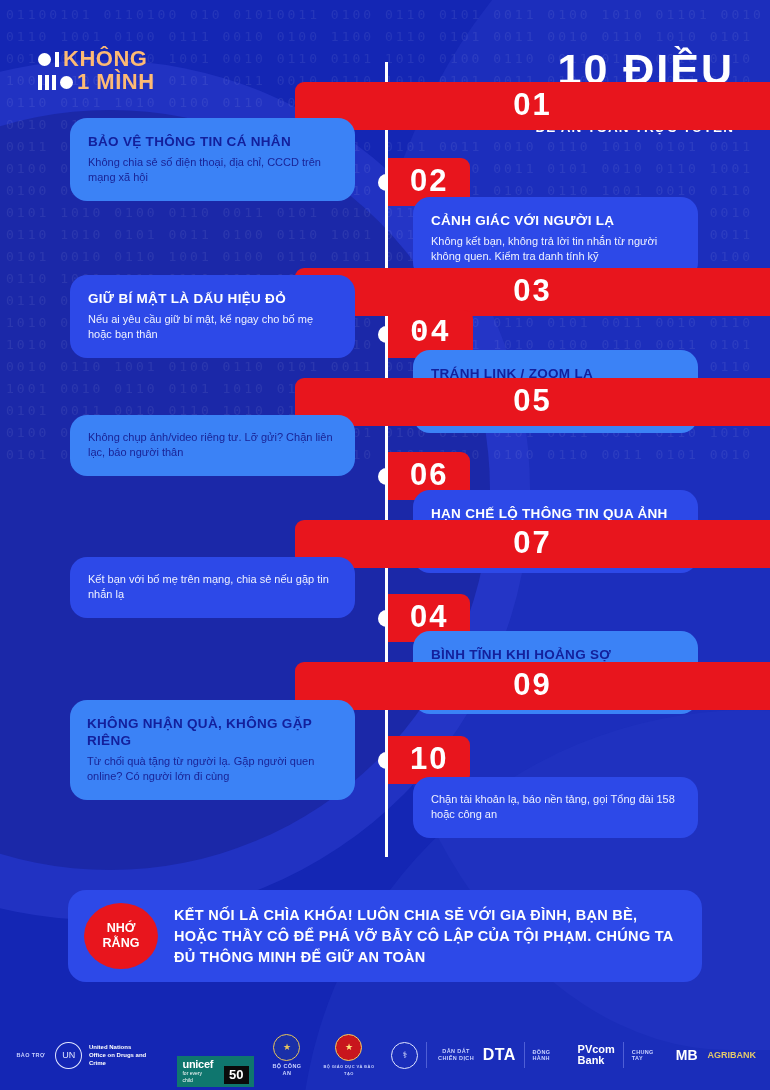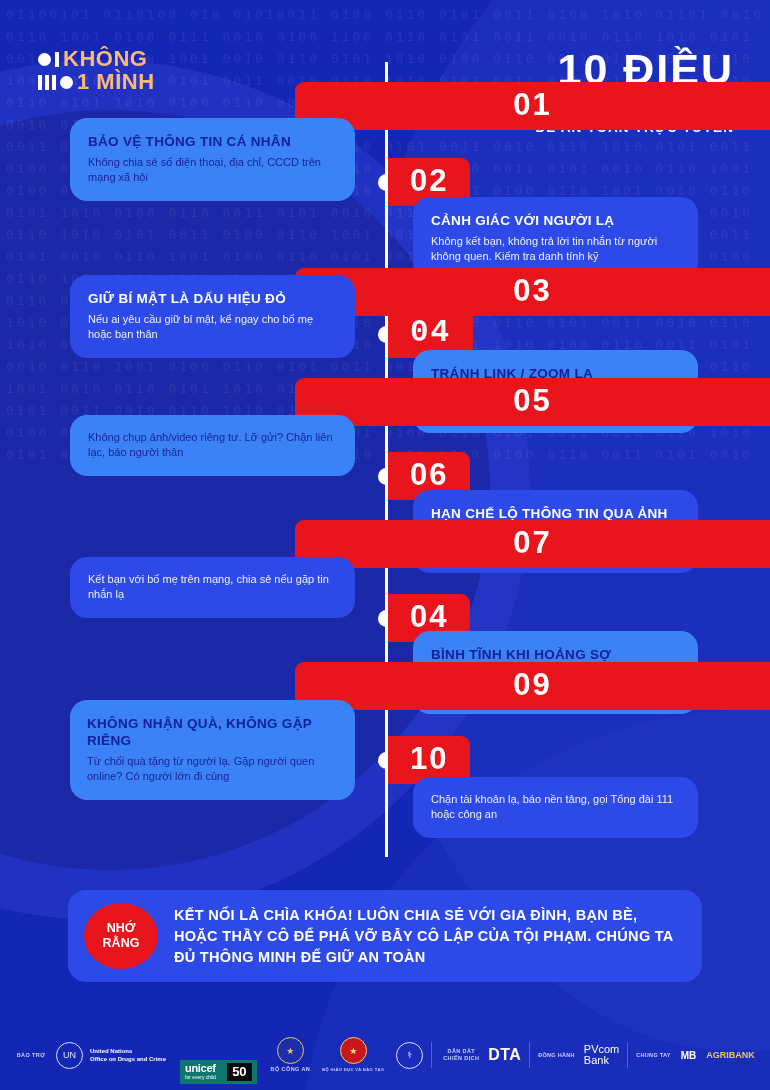--- a/index.html
+++ b/index.html
@@ -187,22 +187,22 @@
   .unicef-main {
     font-size: 11px; font-weight: bold; line-height: 11px;
     letter-spacing: -.3px;
   }
   .unicef-sub { font-size: 5px; line-height: 7px; }
   .u50 {
     background: #0a0a0a; color: #fff; font-size: 13px; font-weight: bold;
     padding: 2px 5px; line-height: 14px;
   }
   .dta { color: #fff; font-size: 16px; font-weight: bold; letter-spacing: .4px; }
-  .pvcom { color: #fff; font-size: 11px; font-weight: normal; line-height: 11px; }
-  .mb { color: #fff; font-size: 10px; font-weight: bold; }
+  .pvcom { color: #fff; font-size: 11px; font-weight: bold; line-height: 11px; }
+  .mb { color: #fff; font-size: 14px; font-weight: bold; }
   .agri { color: #e3c96a; font-size: 9px; font-weight: bold; }
   .mini-cap { color: #c9d2ff; font-size: 5.5px; font-weight: bold; letter-spacing: .3px; }
 </style>
 </head>
 <body>
 
 <div class="poster">
   <div class="bg-swoosh"></div>
   <div class="bg-arc-light"></div>
   <div class="bg-arc-light2"></div>
@@ -306,21 +306,21 @@
       <div class="item" style="top: 0px; left: 0px; width: 770px;">
         <div class="badge left" style="position: absolute; top: 662px; left: 295px;">09</div>
         <div class="card pink" style="top: 700px; left: 70px; padding-left: 17px;">
           <div class="card-title">KHÔNG NHẬN QUÀ, KHÔNG GẶP RIÊNG</div>
           <div class="card-desc">Từ chối quà tặng từ người lạ. Gặp người quen online? Có người lớn đi cùng</div>
         </div>
       </div>
       <div class="item" style="top: 0px; left: 0px; width: 770px;">
         <div class="badge right" style="position: absolute; top: 736px; left: 388px;">10</div>
         <div class="card blue" style="top: 777px; left: 413px;">
-          <div class="card-desc">Chặn tài khoản lạ, báo nền tảng, gọi Tổng đài 111 hoặc công an</div>
+          <div class="card-desc">Chặn tài khoản lạ, báo nền tảng, gọi Tổng đài 158 hoặc công an</div>
         </div>
       </div>
     </div>
 
   <div class="remember">
     <div class="remember-badge">
       <span>NHỚ</span>
       <span>RẰNG</span>
     </div>
     <div class="remember-text">KẾT NỐI LÀ CHÌA KHÓA! LUÔN CHIA SẺ VỚI GIA ĐÌNH, BẠN BÈ, HOẶC THẦY CÔ ĐỂ PHÁ VỠ BẪY CÔ LẬP CỦA TỘI PHẠM. CHÚNG TA ĐỦ THÔNG MINH ĐỂ GIỮ AN TOÀN</div>

